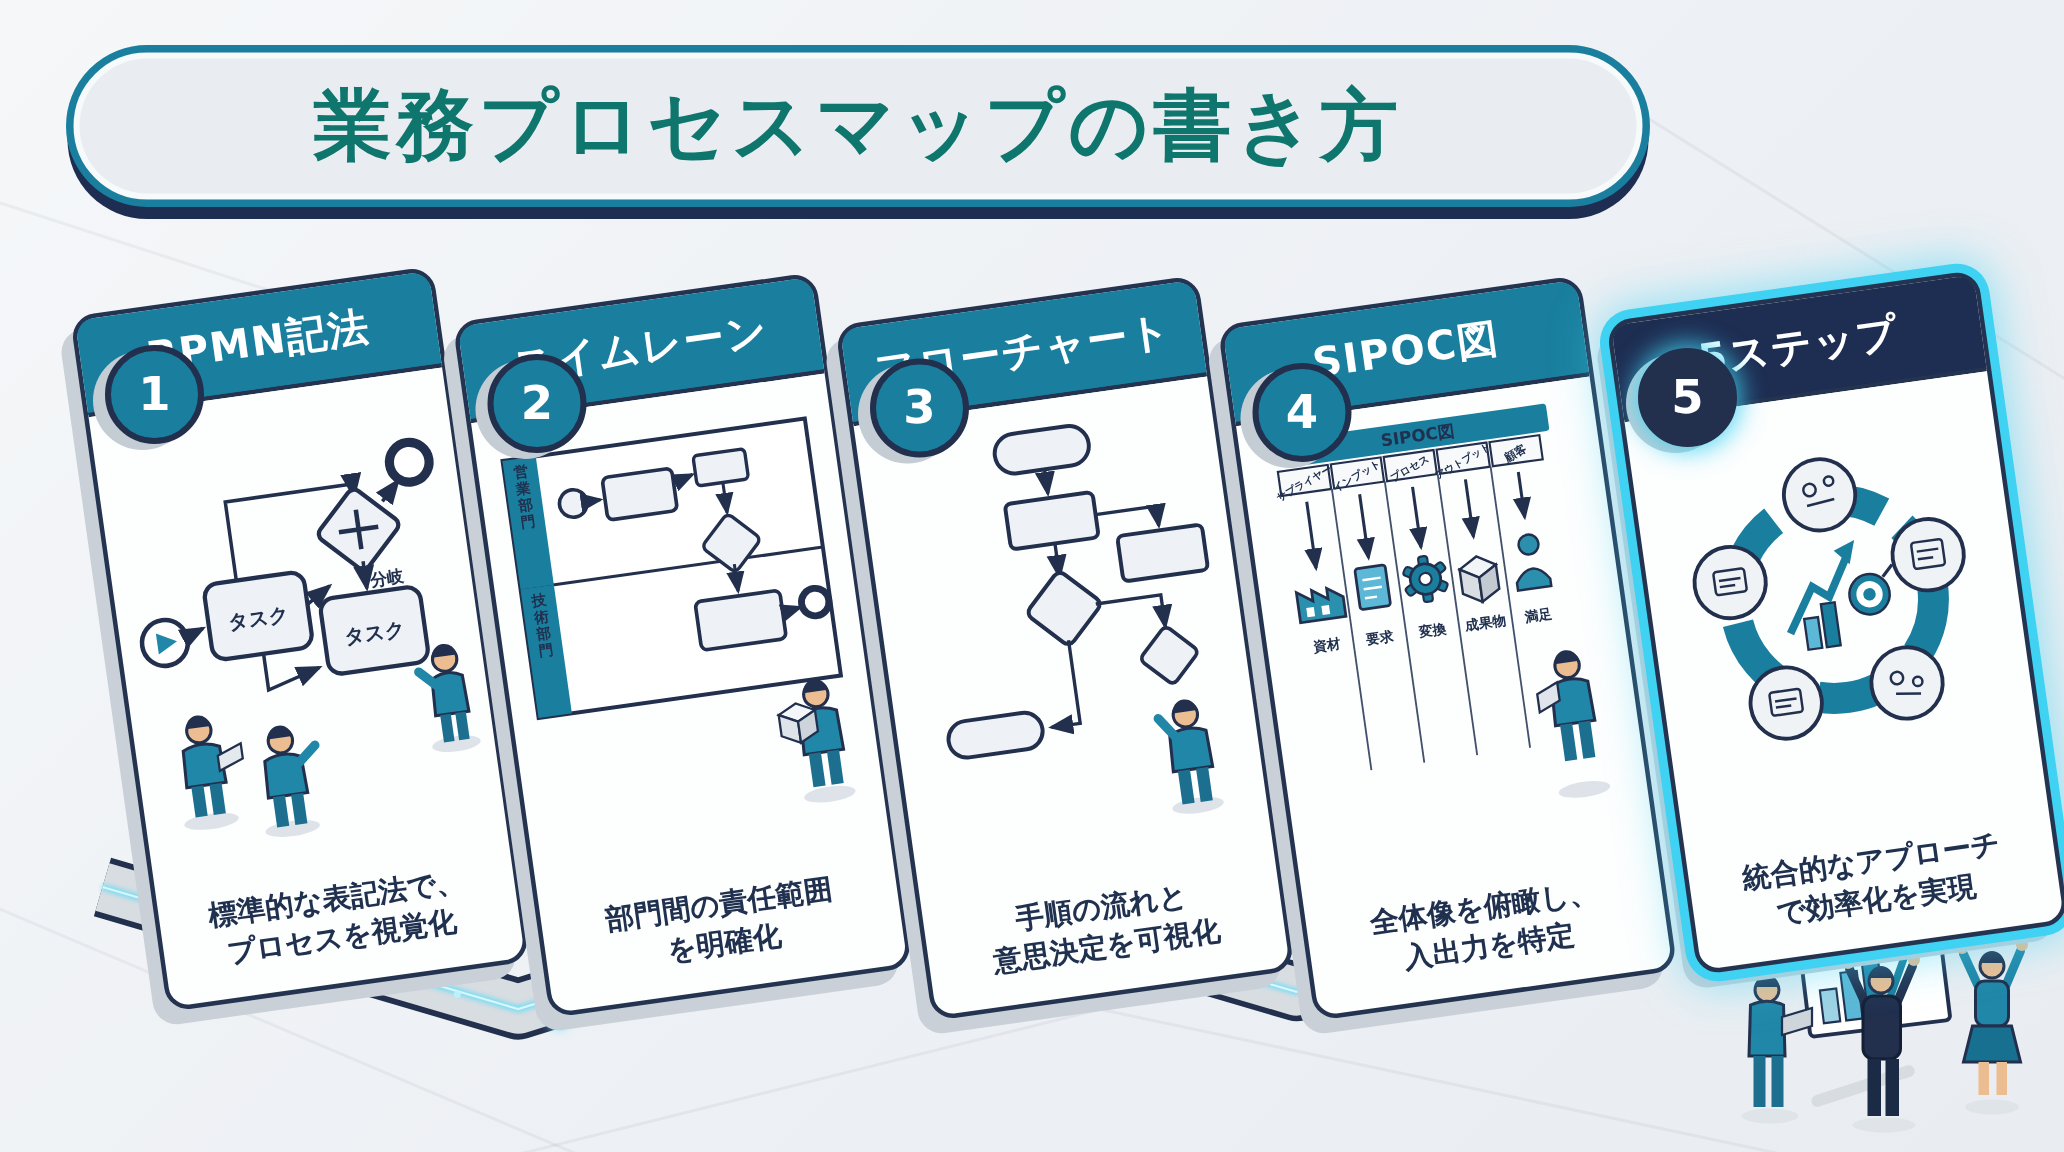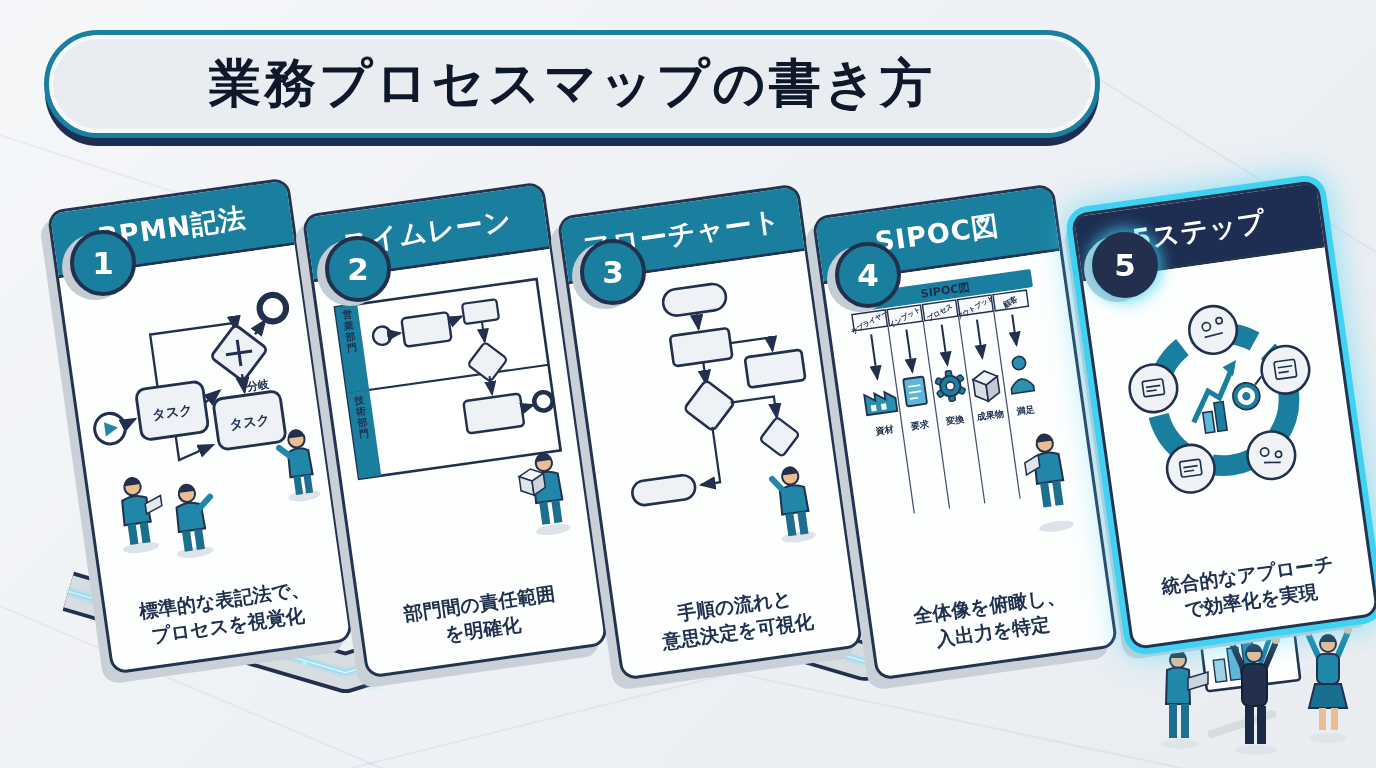--- a/index.html
+++ b/index.html
@@ -10,21 +10,21 @@
   }
   .bgline{position:absolute;height:2px;background:rgba(34,48,78,.05);z-index:0;}
 
   
   .banner{
     position:absolute;left:44px;top:30px;width:1046px;height:98px;z-index:5;
     background:#e9edf1;border:5px solid #1a7f9e;border-radius:54px;
     box-shadow:0 9px 0 -1px #1e2d52, inset 0 0 0 4px #f7fafb;
     display:flex;align-items:center;justify-content:center;
   }
-  .banner-title{font-size:52px;font-weight:900;color:#0f172a;letter-spacing:3px;font-family:Liberation Serif, serif;}
+  .banner-title{font-size:52px;font-weight:900;color:#0f766e;letter-spacing:3px;font-family:Liberation Serif, serif;}
 
   
   .card{
     position:absolute;width:238px;height:462px;z-index:3;
     background:#fdfefe;border:3px solid #243350;border-radius:16px;
     transform:rotate(-8deg);
     box-shadow:-9px 9px 0 #c9d0d8;
   }
   .card-header{
     height:62px;background:#1a7f9e;border-radius:12px 12px 0 0;

